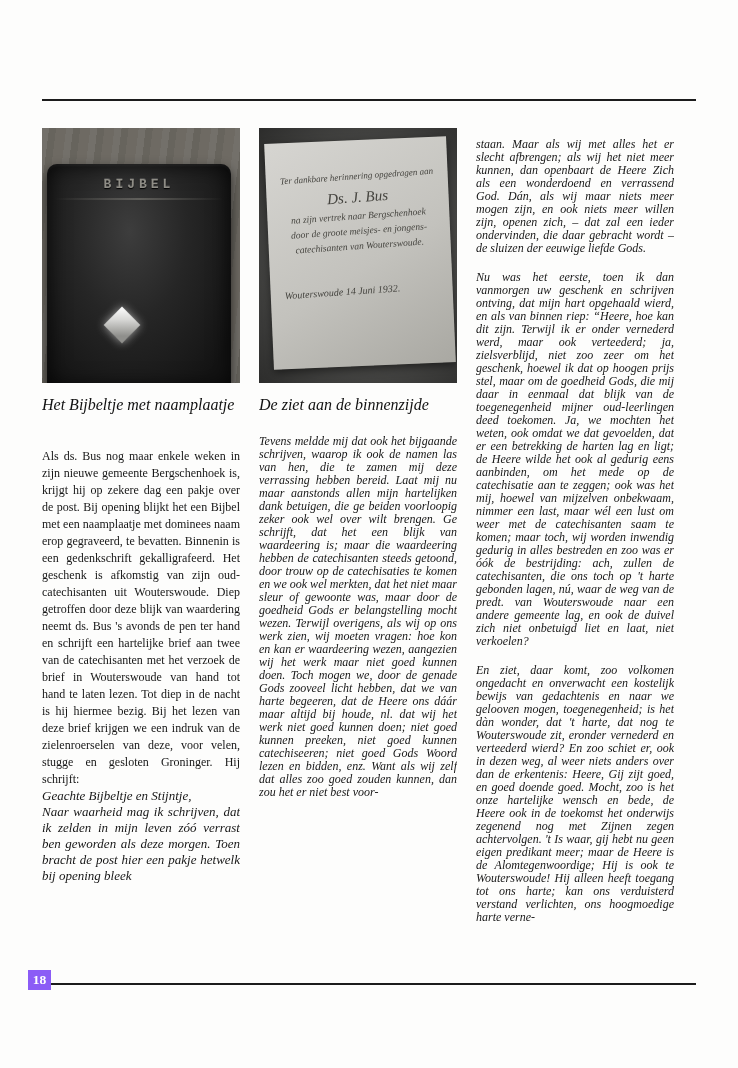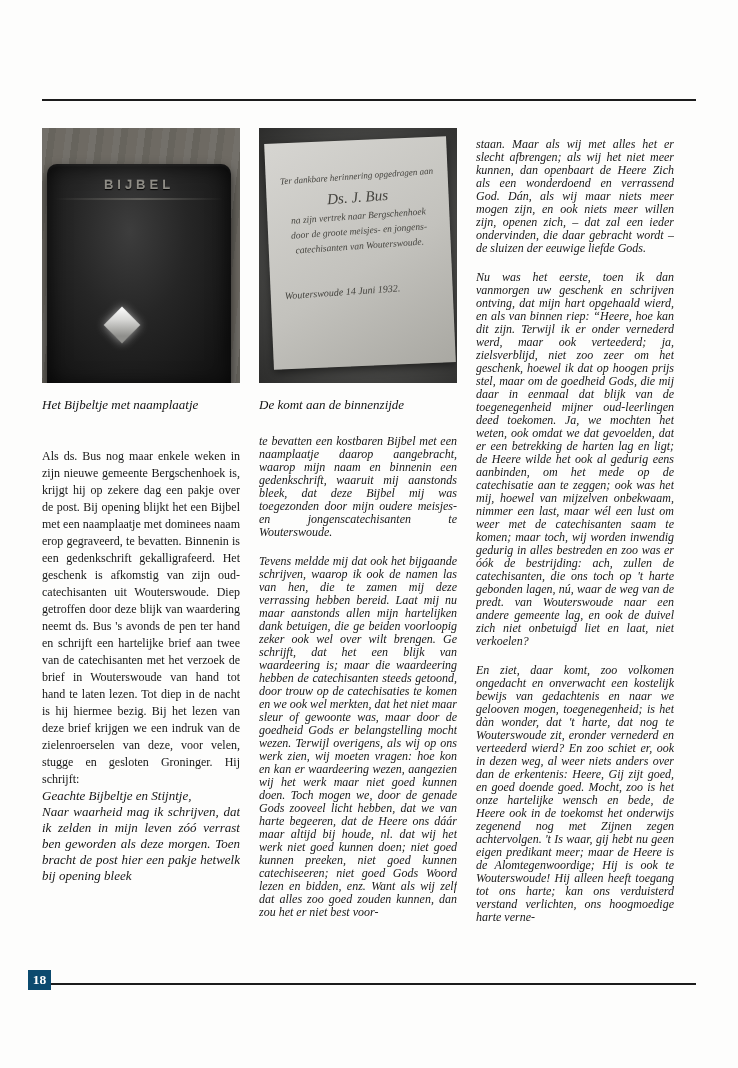--- a/index.html
+++ b/index.html
@@ -29,21 +29,21 @@
     background:repeating-linear-gradient(97deg,#73706a 0 7px,#67645d 7px 14px,#6e6a63 14px 24px);
   }
   .book {
     position:absolute; left:5px; top:36px; width:184px; height:224px;
     border-radius:10px 10px 6px 6px;
     background:radial-gradient(ellipse at 45% 30%, #3d3d3d 0%, #262626 40%, #141414 85%);
     box-shadow:0 5px 12px rgba(0,0,0,.65), inset 0 0 22px rgba(0,0,0,.85), inset 0 2px 2px rgba(255,255,255,.08);
   }
   .book-title {
     position:absolute; top:13px; left:0; width:100%;
-    text-align:center; font-family:Liberation Sans, sans-serif;
+    text-align:center; font-family:Liberation Mono, monospace;
     font-weight:bold; font-size:13px; letter-spacing:4px; color:#8f8d86;
     text-shadow:0 1px 1px #000, 0 -1px 0 rgba(255,255,255,.15);
   }
   .book-band {
     position:absolute; left:8px; right:8px; top:34px; height:2px;
     background:linear-gradient(90deg, rgba(140,138,130,.0), rgba(140,138,130,.5), rgba(140,138,130,.0));
   }
   .nameplate {
     position:absolute; left:62px; top:148px; width:26px; height:26px;
     transform:rotate(45deg);
@@ -64,21 +64,21 @@
   .hw {
     font-style:italic; text-align:center; transform:rotate(-1.5deg);
     line-height:1.55; white-space:nowrap; overflow:hidden;
   }
   .hw-0 { font-size:9px; }
   .hw-1 { font-size:15px; margin-top:2px; }
   .hw-2, .hw-3, .hw-4 { font-size:9.5px; }
   .hw-5 { font-size:10px; margin-top:30px; text-align:left; padding-left:14px; }
 
   .caption {
-    margin-top:14px; font-style:italic; font-size:13px; line-height:15px;
+    margin-top:14px; font-style:italic; font-size:16px; line-height:15px;
     color:#111;
   }
 
   
   .intro {
     margin-top:36px; font-size:12px; line-height:17px; text-align:justify;
   }
   .dateline {
     margin:15px 0 14px 0; font-style:italic; font-size:13px; line-height:16px;
   }
@@ -92,21 +92,21 @@
     margin-top:23px;
     font-style:italic; font-size:12px; line-height:13px; text-align:justify;
   }
   .col2 .italic-body p:first-child { margin-top:23px; }
   .col2 p + p, .col3 p + p { margin-top:16px; }
   .col3 p:first-child { margin-top:0; }
 
   
   .page-num {
     position:absolute; left:28px; top:970px; width:23px; height:20px;
-    background:#0c4a6e; color:#fff;
+    background:#8b5cf6; color:#fff;
     display:flex; align-items:center; justify-content:center;
     font-weight:bold; font-size:13.5px;
   }
   .bottom-rule {
     position:absolute; left:51px; top:983px; width:645px; height:2px;
     background:#1c1c1c;
   }
 </style>
 </head>
 <body>
@@ -133,23 +133,22 @@
     <div class="photo photo-inscription">
       <div class="paper">
         <div class="hw hw-0">Ter dankbare herinnering opgedragen aan</div>
         <div class="hw hw-1">Ds. J. Bus</div>
         <div class="hw hw-2">na zijn vertrek naar Bergschenhoek</div>
         <div class="hw hw-3">door de groote meisjes- en jongens-</div>
         <div class="hw hw-4">catechisanten van Wouterswoude.</div>
         <div class="hw hw-5">Wouterswoude 14 Juni 1932.</div>
       </div>
     </div>
-    <div class="caption">De komt aan de binnenzijde</div>
+    <div class="caption">De ziet aan de binnenzijde</div>
     <div class="italic-body">
-      <p>te bevatten een kostbaren Bijbel met een naamplaatje daarop aangebracht, waarop mijn naam en binnenin een gedenkschrift, waaruit mij aanstonds bleek, dat deze Bijbel mij was toegezonden door mijn oudere meisjes- en jongenscatechisanten te Wouterswoude.</p>
       <p>Tevens meldde mij dat ook het bijgaande schrijven, waarop ik ook de namen las van hen, die te zamen mij deze verrassing hebben bereid. Laat mij nu maar aanstonds allen mijn hartelijken dank betuigen, die ge beiden voorloopig zeker ook wel over wilt brengen. Ge schrijft, dat het een blijk van waardeering is; maar die waardeering hebben de catechisanten steeds getoond, door trouw op de catechisaties te komen en we ook wel merkten, dat het niet maar sleur of gewoonte was, maar door de goedheid Gods er belangstelling mocht wezen. Terwijl overigens, als wij op ons werk zien, wij moeten vragen: hoe kon en kan er waardeering wezen, aangezien wij het werk maar niet goed kunnen doen. Toch mogen we, door de genade Gods zooveel licht hebben, dat we van harte begeeren, dat de Heere ons dáár maar altijd bij houde, nl. dat wij het werk niet goed kunnen doen; niet goed kunnen preeken, niet goed kunnen catechiseeren; niet goed Gods Woord lezen en bidden, enz. Want als wij zelf dat alles zoo goed zouden kunnen, dan zou het er niet best voor-</p>
     </div>
   </div>
 
   <div class="col col3 italic-col">
     <p>staan. Maar als wij met alles het er slecht afbrengen; als wij het niet meer kunnen, dan openbaart de Heere Zich als een wonderdoend en verrassend God. Dán, als wij maar niets meer mogen zijn, en ook niets meer willen zijn, openen zich, – dat zal een ieder ondervinden, die daar gebracht wordt – de sluizen der eeuwige liefde Gods.</p>
     <p>Nu was het eerste, toen ik dan vanmorgen uw geschenk en schrijven ontving, dat mijn hart opgehaald wierd, en als van binnen riep: “Heere, hoe kan dit zijn. Terwijl ik er onder vernederd werd, maar ook verteederd; ja, zielsverblijd, niet zoo zeer om het geschenk, hoewel ik dat op hoogen prijs stel, maar om de goedheid Gods, die mij daar in eenmaal dat blijk van de toegenegenheid mijner oud-leerlingen deed toekomen. Ja, we mochten het weten, ook omdat we dat gevoelden, dat er een betrekking de harten lag en ligt; de Heere wilde het ook al gedurig eens aanbinden, om het mede op de catechisatie aan te zeggen; ook was het mij, hoewel van mijzelven onbekwaam, nimmer een last, maar wél een lust om weer met de catechisanten saam te komen; maar toch, wij worden inwendig gedurig in alles bestreden en zoo was er óók de bestrijding: ach, zullen de catechisanten, die ons toch op 't harte gebonden lagen, nú, waar de weg van de predt. van Wouterswoude naar een andere gemeente lag, en ook de duivel zich niet onbetuigd liet en laat, niet verkoelen?</p>
     <p>En ziet, daar komt, zoo volkomen ongedacht en onverwacht een kostelijk bewijs van gedachtenis en naar we gelooven mogen, toegenegenheid; is het dàn wonder, dat 't harte, dat nog te Wouterswoude zit, eronder vernederd en verteederd wierd? En zoo schiet er, ook in dezen weg, al weer niets anders over dan de erkentenis: Heere, Gij zijt goed, en goed doende goed. Mocht, zoo is het onze hartelijke wensch en bede, de Heere ook in de toekomst het onderwijs zegenend nog met Zijnen zegen achtervolgen. 't Is waar, gij hebt nu geen eigen predikant meer; maar de Heere is de Alomtegenwoordige; Hij is ook te Wouterswoude! Hij alleen heeft toegang tot ons harte; kan ons verduisterd verstand verlichten, ons hoogmoedige harte verne-</p>
   </div>
 

